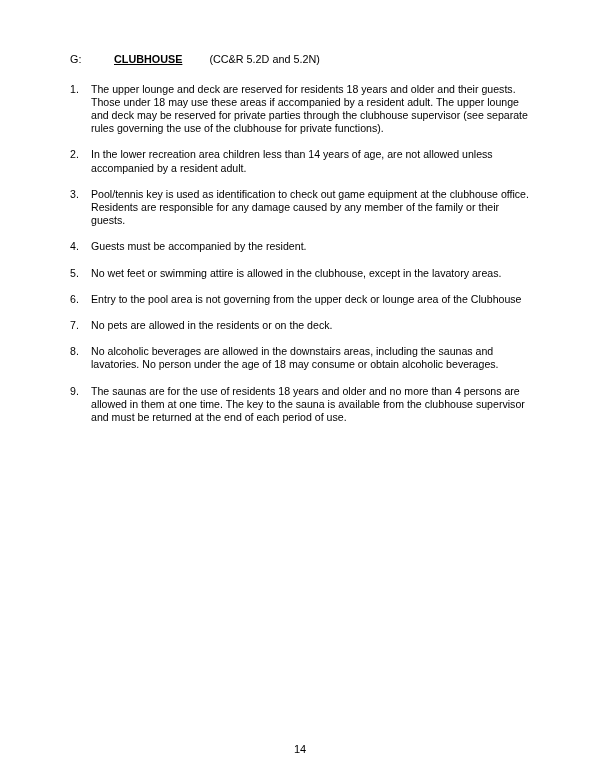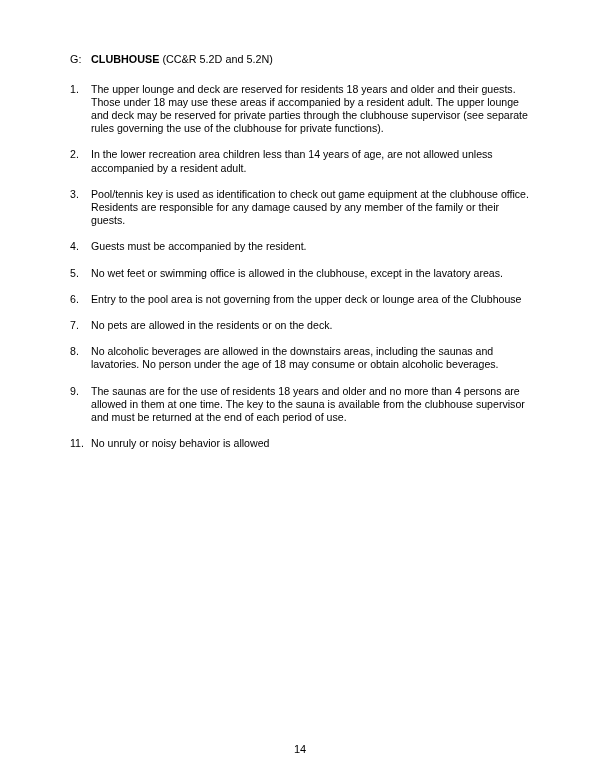--- a/index.html
+++ b/index.html
@@ -28,23 +28,26 @@
     line-height: 13.5px;
     margin-bottom: 16px;
     white-space: nowrap;
   }
   .heading .label {
     width: 21px;
     flex-shrink: 0;
   }
   .heading .title {
     font-weight: bold;
+    text-decoration: underline;
+    margin-left: 23px;
   }
   .heading .suffix {
     white-space: pre;
+    margin-left: 24px;
   }
   .rules-list {
     width: 100%;
   }
   .item {
     display: flex;
     font-size: 10.6px;
     line-height: 13.2px;
     margin-bottom: 13px;
   }
@@ -93,21 +96,21 @@
       <span class="text">Pool/tennis key is used as identification to check out game equipment at the clubhouse office. Residents are responsible for any damage caused by any member of the family or their guests.</span>
     </div>
 
     <div class="item">
       <span class="num">4.</span>
       <span class="text">Guests must be accompanied by the resident.</span>
     </div>
 
     <div class="item">
       <span class="num">5.</span>
-      <span class="text">No wet feet or swimming office is allowed in the clubhouse, except in the lavatory areas.</span>
+      <span class="text">No wet feet or swimming attire is allowed in the clubhouse, except in the lavatory areas.</span>
     </div>
 
     <div class="item">
       <span class="num">6.</span>
       <span class="text">Entry to the pool area is not governing from the upper deck or lounge area of the Clubhouse</span>
     </div>
 
     <div class="item">
       <span class="num">7.</span>
       <span class="text">No pets are allowed in the residents or on the deck.</span>
@@ -117,22 +120,18 @@
       <span class="num">8.</span>
       <span class="text">No alcoholic beverages are allowed in the downstairs areas, including the saunas and lavatories. No person under the age of 18 may consume or obtain alcoholic beverages.</span>
     </div>
 
     <div class="item">
       <span class="num">9.</span>
       <span class="text">The saunas are for the use of residents 18 years and older and no more than 4 persons are allowed in them at one time. The key to the sauna is available from the clubhouse supervisor and must be returned at the end of each period of use.</span>
     </div>
 
 
-    <div class="item">
-      <span class="num">11.</span>
-      <span class="text">No unruly or noisy behavior is allowed</span>
-    </div>
 
   </div>
 
   <div class="page-number">14</div>
 
 </div>
 
 </body></html>

